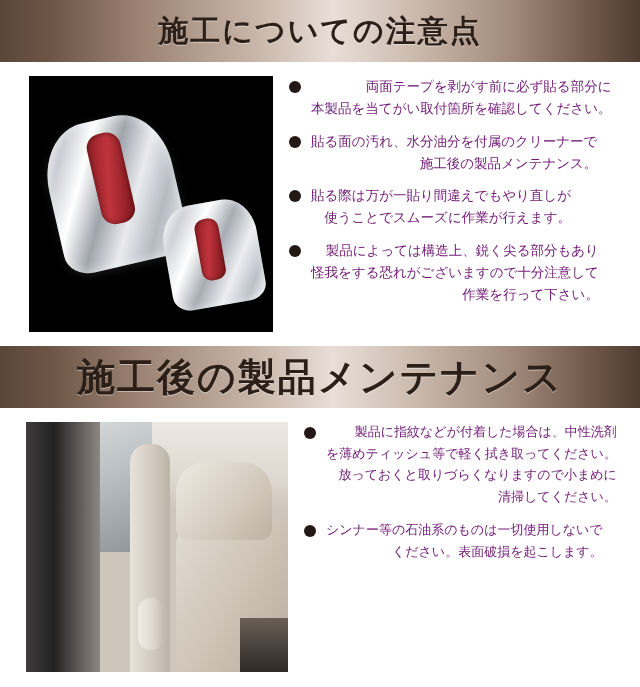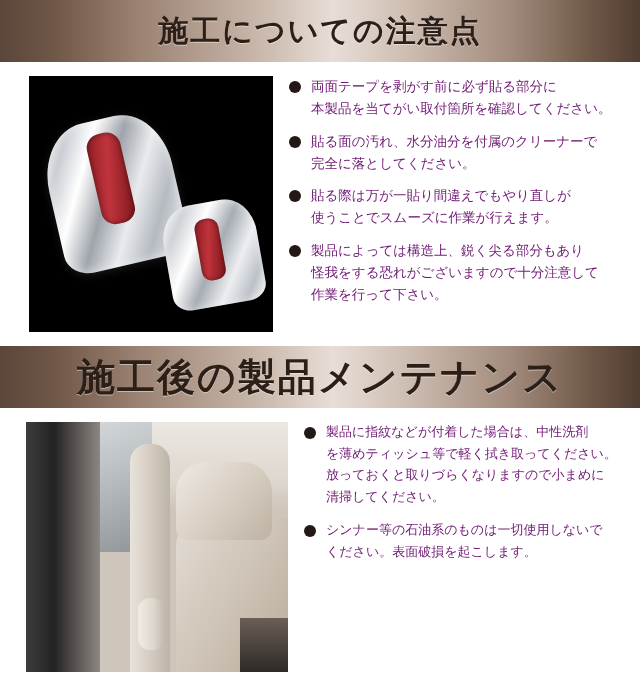--- a/index.html
+++ b/index.html
@@ -11,20 +11,21 @@
     height: 687px;
     background: #ffffff;
     font-family: "Liberation Sans", sans-serif;
     color: #231815;
     overflow: hidden;
   }
   .page {
     position: relative;
     width: 640px;
     height: 532px;
+    text-align: right;
   }
 
   
   .banner {
     position: relative;
     width: 640px;
     height: 62px;
     background: linear-gradient(to right,
        #5b463a 0%, #6e5647 8%, #9c8373 22%, #cdbcb0 42%,
        #e8ded7 52%, #cdbcb0 64%, #a18a7b 80%, #6d5545 93%, #4f3d32 100%);
@@ -234,21 +235,21 @@
 
     <div class="list">
       <div class="list-item">
         <span class="bullet"></span>
         <span class="item-text">両面テープを剥がす前に必ず貼る部分に
 本製品を当てがい取付箇所を確認してください。</span>
       </div>
       <div class="list-item">
         <span class="bullet"></span>
         <span class="item-text">貼る面の汚れ、水分油分を付属のクリーナーで
-完全に落としてください。</span>
+施工後の製品メンテナンス。</span>
       </div>
       <div class="list-item">
         <span class="bullet"></span>
         <span class="item-text">貼る際は万が一貼り間違えでもやり直しが
 使うことでスムーズに作業が行えます。</span>
       </div>
       <div class="list-item">
         <span class="bullet"></span>
         <span class="item-text">製品によっては構造上、鋭く尖る部分もあり
 怪我をする恐れがございますので十分注意して

